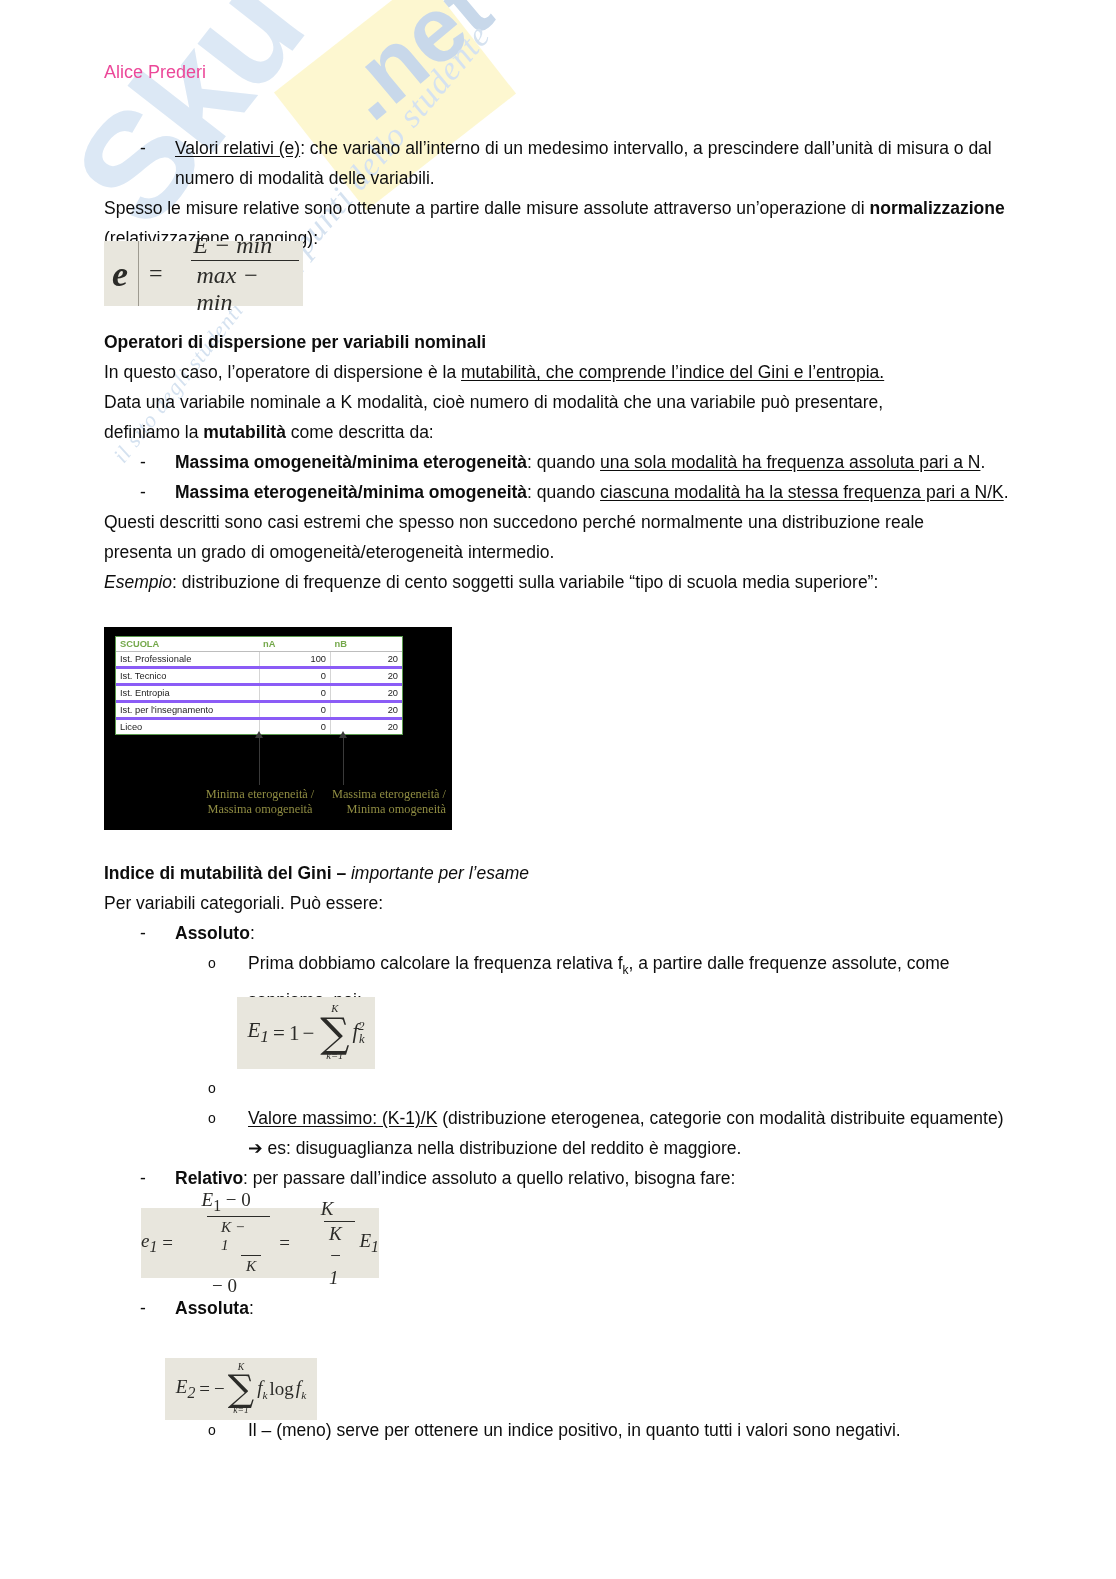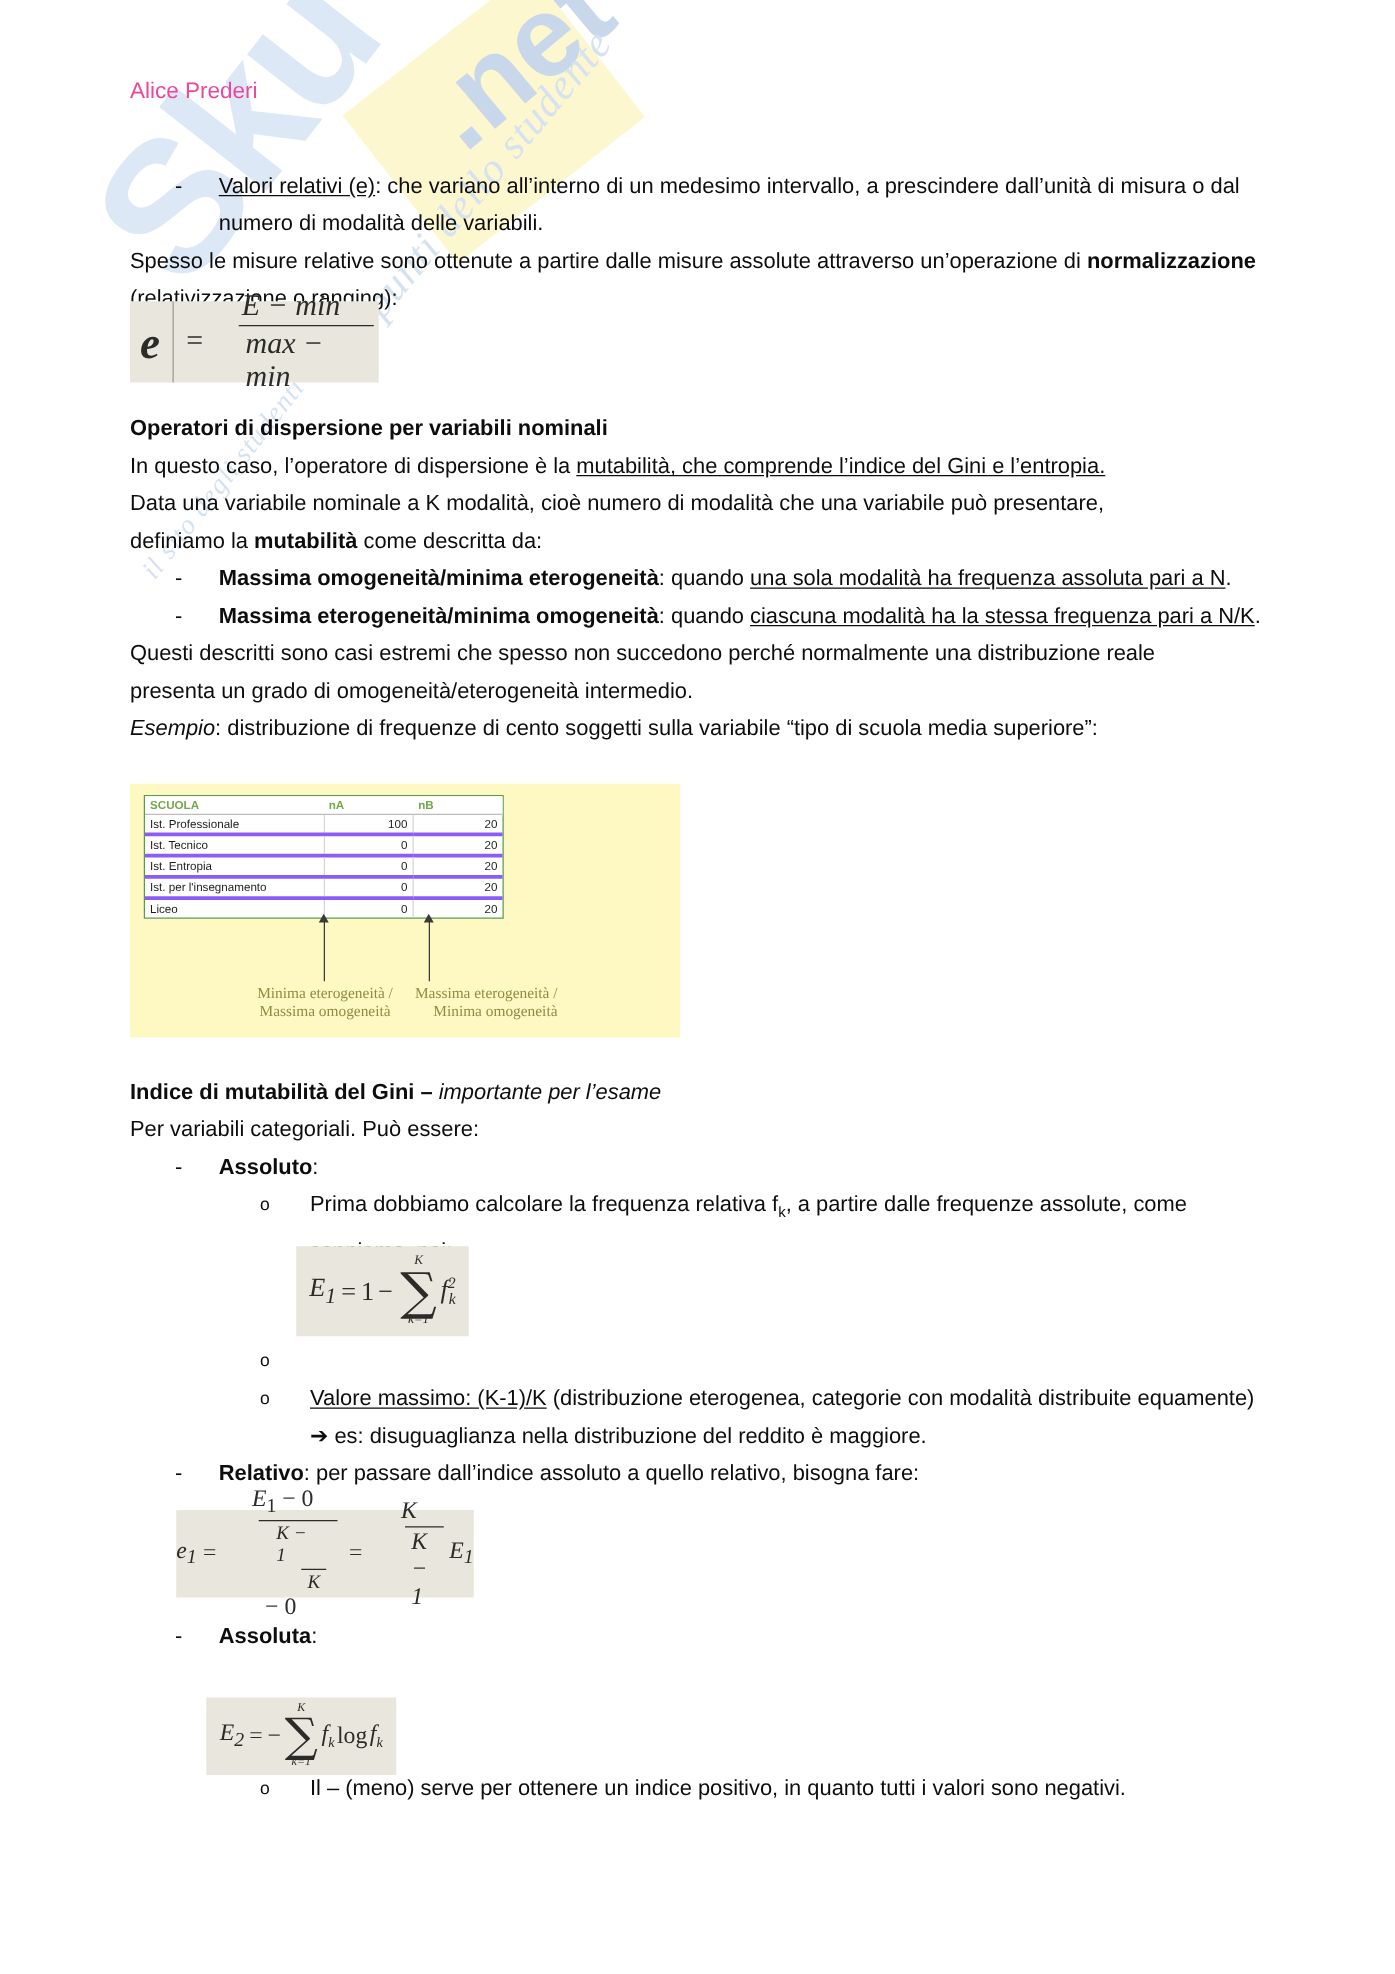--- a/index.html
+++ b/index.html
@@ -192,22 +192,22 @@
   #formula-e2 {
     left: 165px; top: 1358px;
     width: 152px; height: 62px;
     font-size: 19px;
   }
 
   
   #figure-scuola {
     position: absolute;
     left: 104px; top: 627px;
-    width: 440px; height: 203px;
-    background: #fef9c3;
+    width: 348px; height: 203px;
+    background: #000000;
   }
   #figure-scuola .tbl-wrap {
     position: absolute;
     left: 11px; top: 9px;
     width: 288px;
     border: 1.4px solid #5b9b4f;
     background: #ffffff;
     box-sizing: border-box;
   }
   #figure-scuola table {

